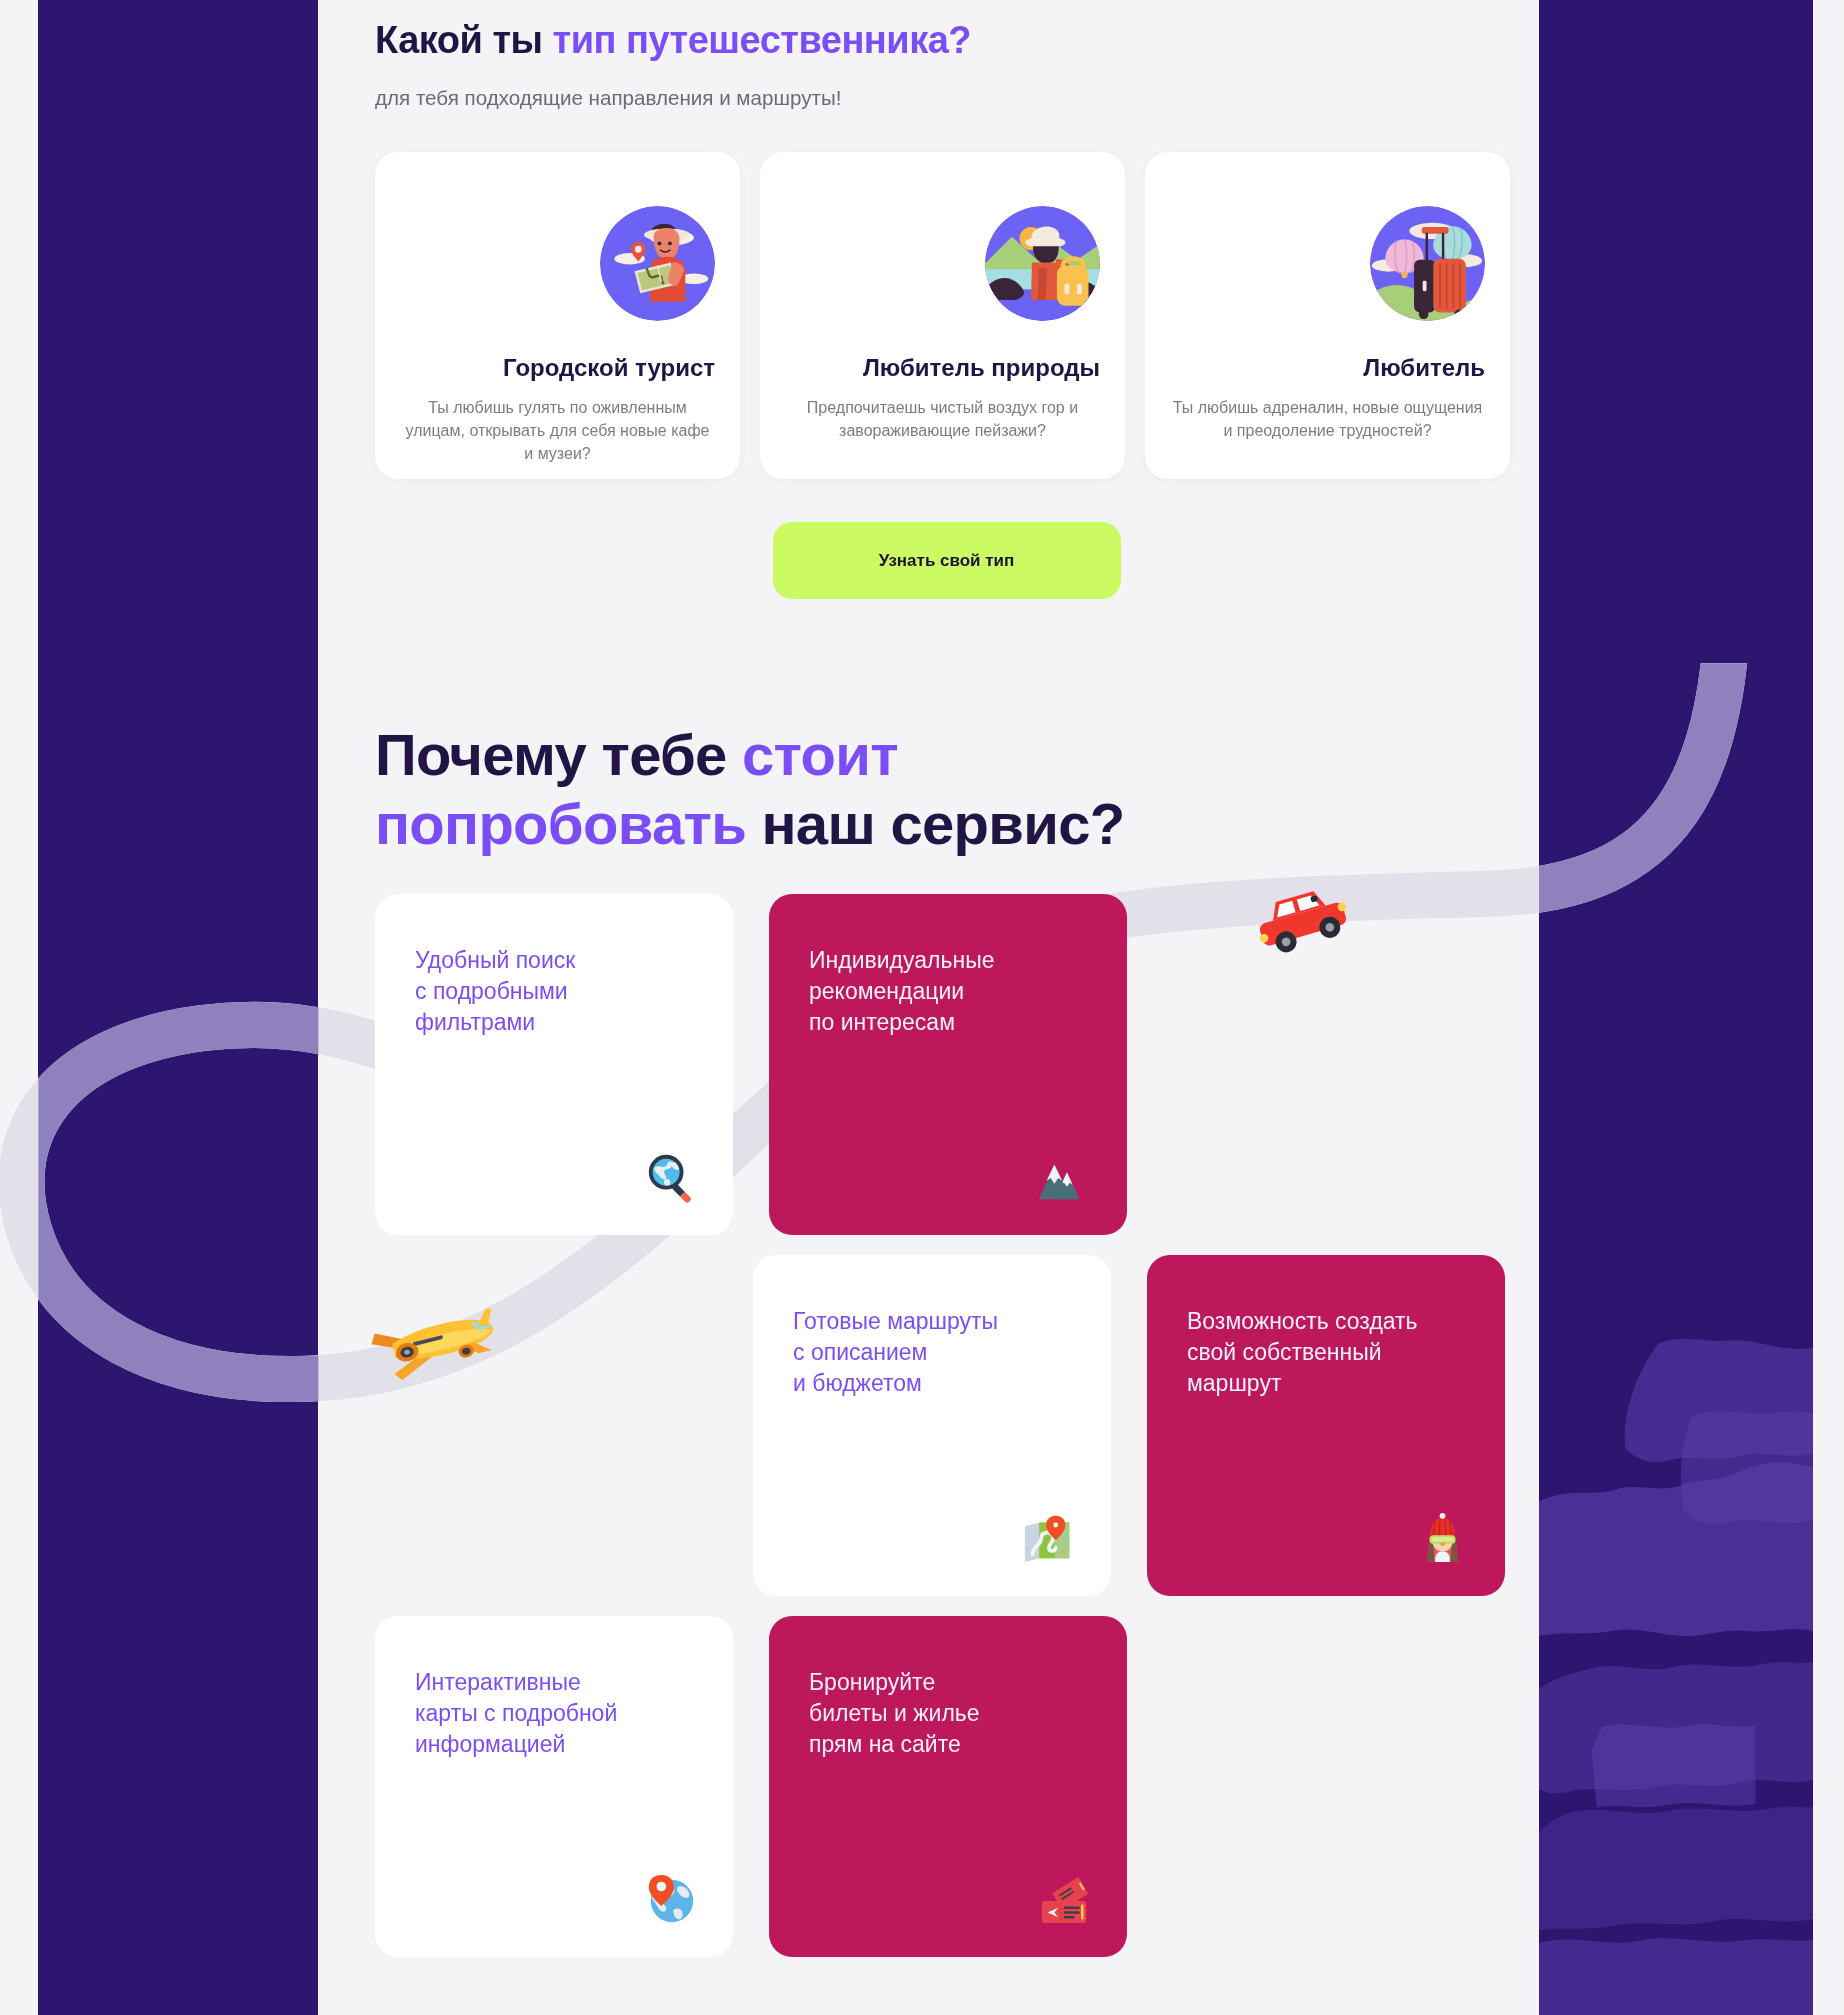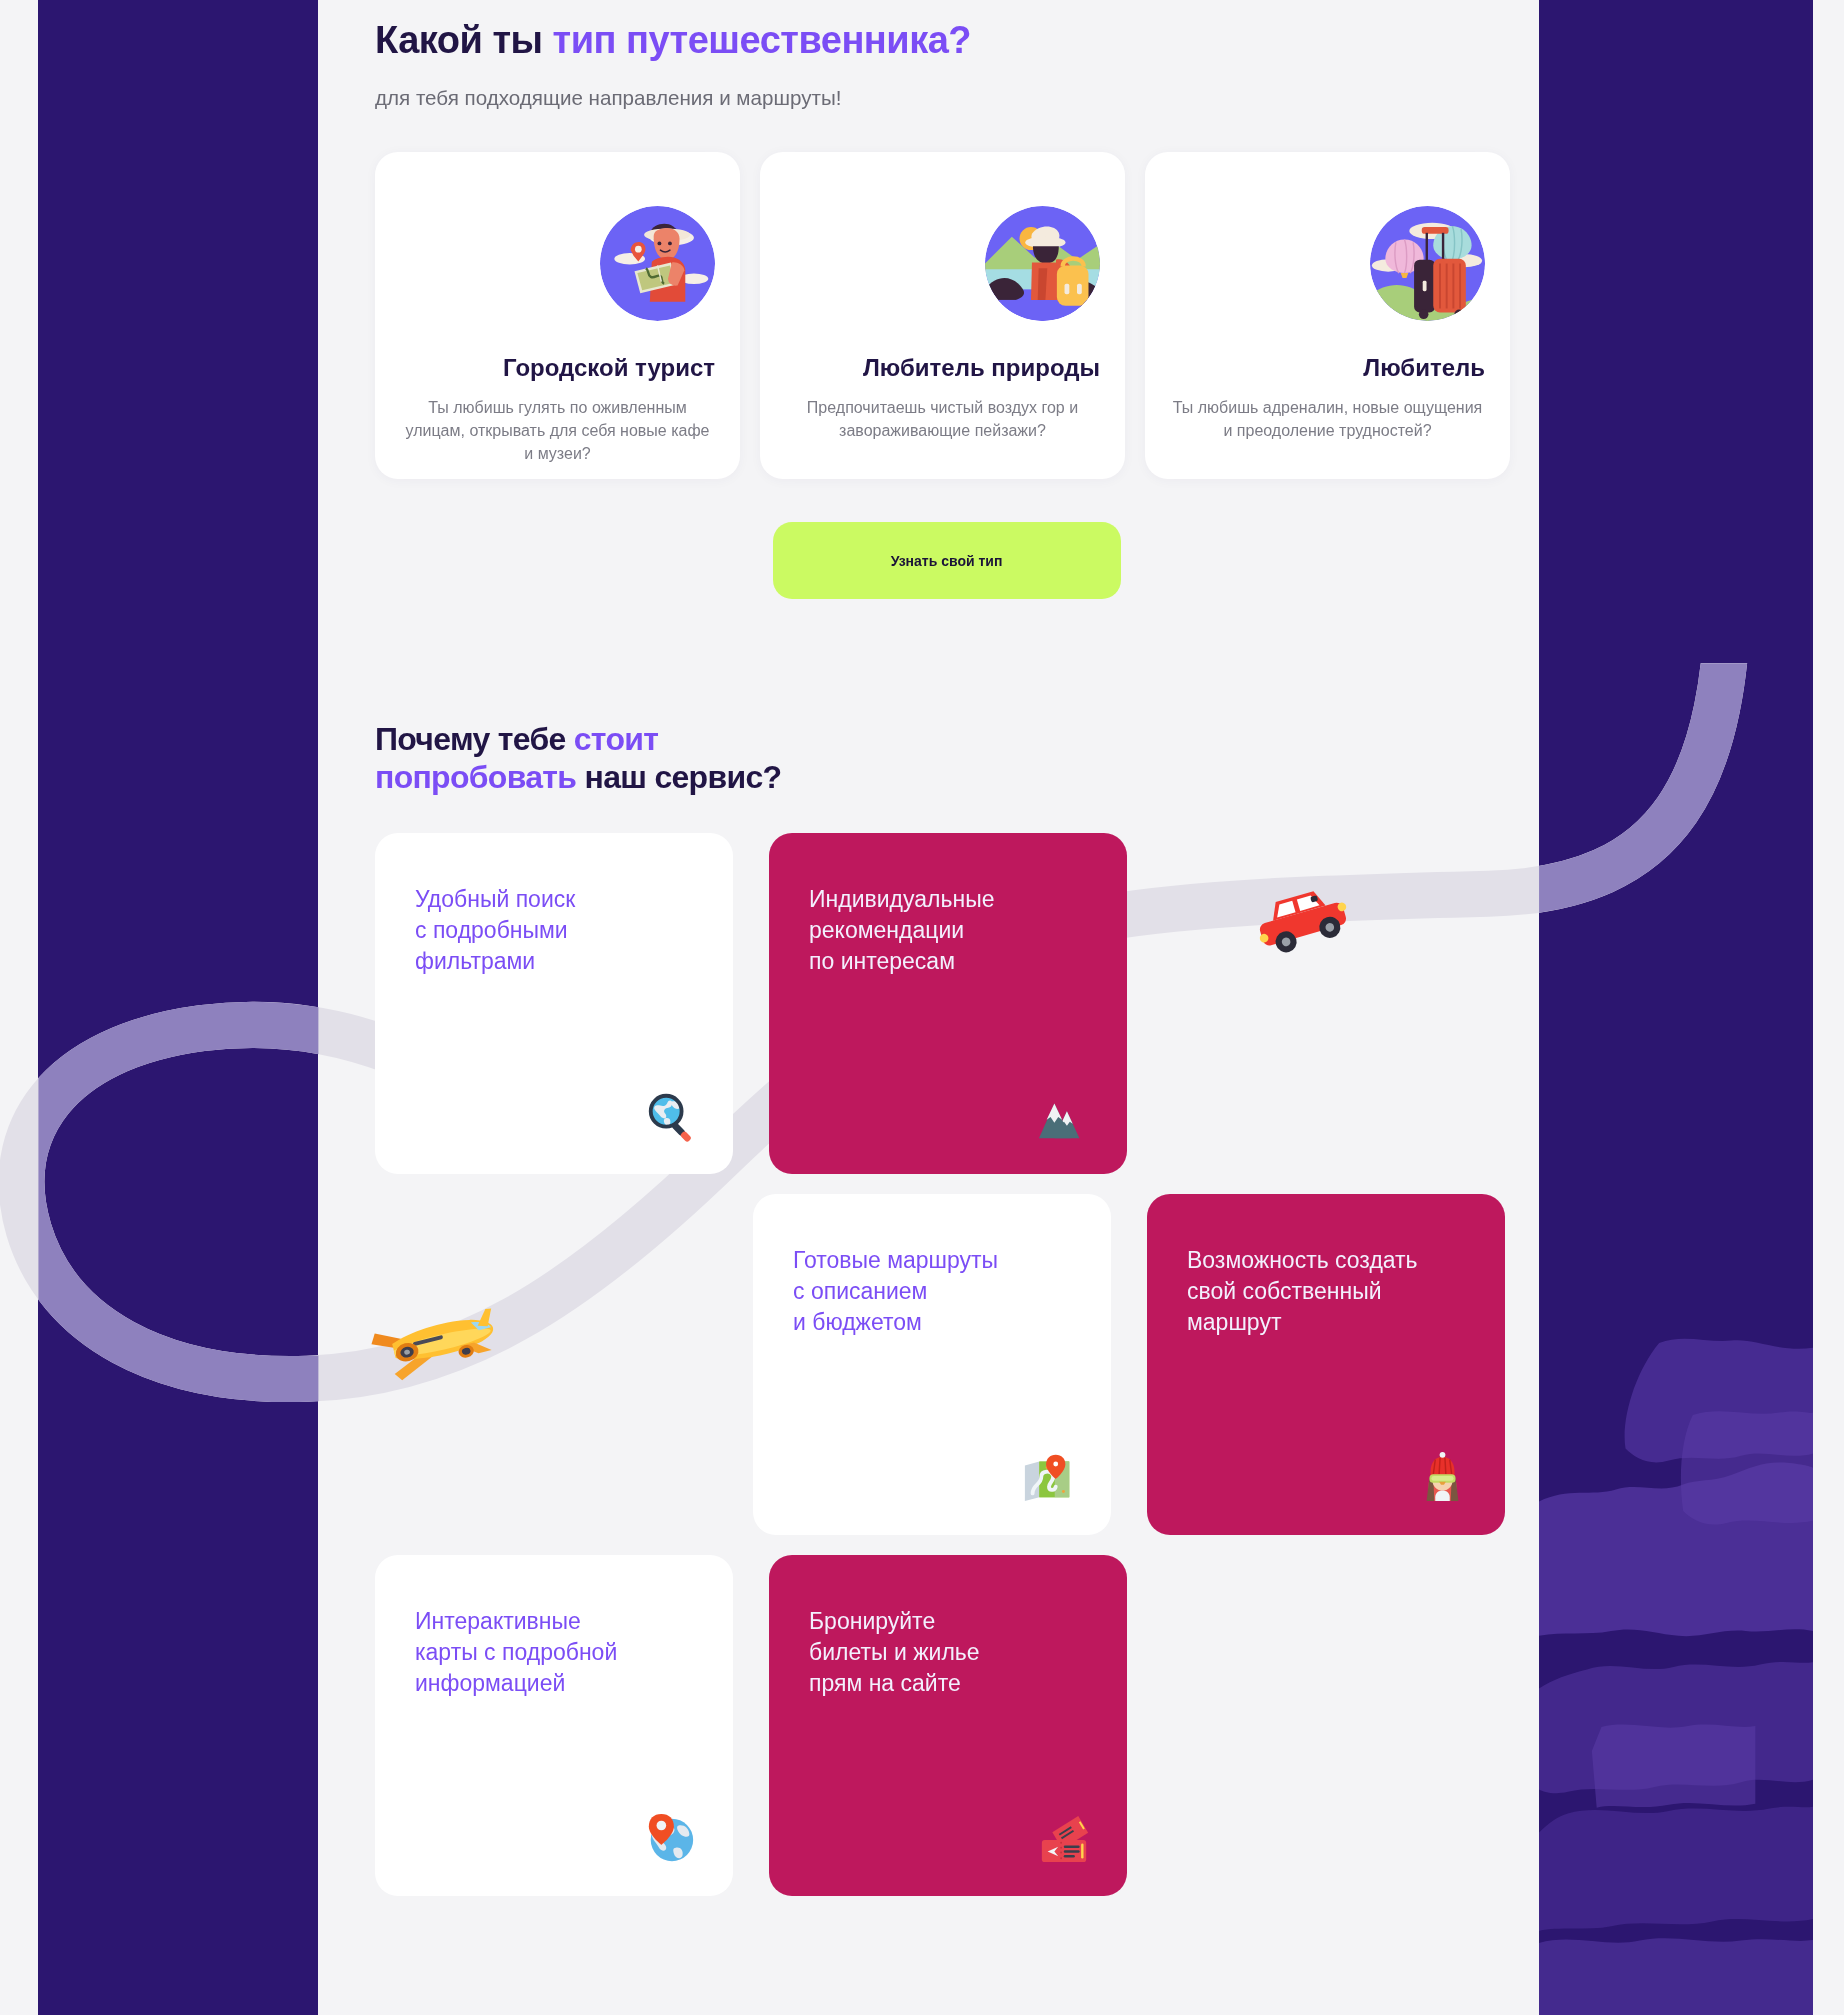--- a/index.html
+++ b/index.html
@@ -73,28 +73,28 @@
   .type-desc {
     margin-top: 13.4px; font-size: 16px; line-height: 1.45;
     color: #7C7C86; text-align: center; font-weight: 400;
   }
 
   .cta-wrap { margin-top: 43px; display: flex; justify-content: center; }
   .cta-btn {
     width: 348px; height: 77px; border: none; cursor: pointer;
     background: #CBFA62; border-radius: 19px;
     font-family: "Liberation Sans", sans-serif;
-    font-size: 14px; font-weight: bold; color: #1B1338;
+    font-size: 17px; font-weight: bold; color: #1B1338;
     display: flex; align-items: center; justify-content: center;
   }
 
   
   .h2 {
     margin-top: 122px;
-    font-size: 32px; font-weight: bold; letter-spacing: -0.7px;
+    font-size: 58px; font-weight: bold; letter-spacing: -0.7px;
     color: #211545; line-height: 1.18; max-width: 768px;
   }
   .h2 .accent { color: #7B4DF5; }
 
   
   .benefits { margin-top: 36px; display: flex; flex-direction: column; gap: 20px; }
   .b-row { display: flex; gap: 36px; }
   .b-card {
     width: 358px; height: 341px; border-radius: 23px;
     padding: 51px 40px 29px 40px;

